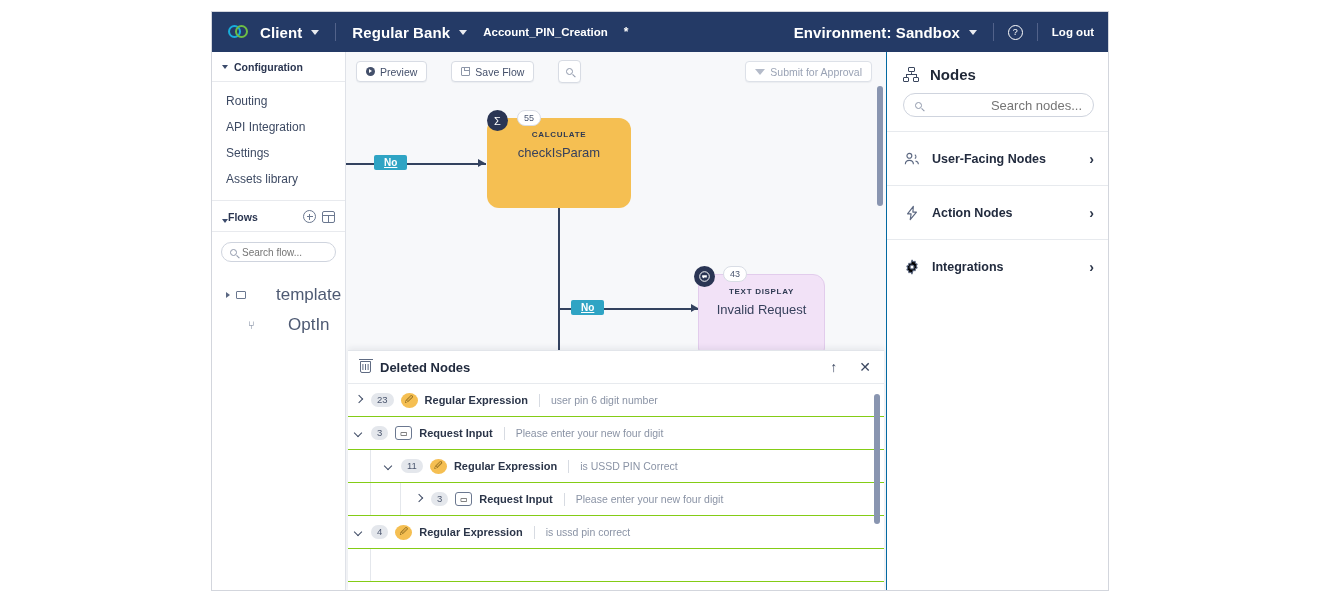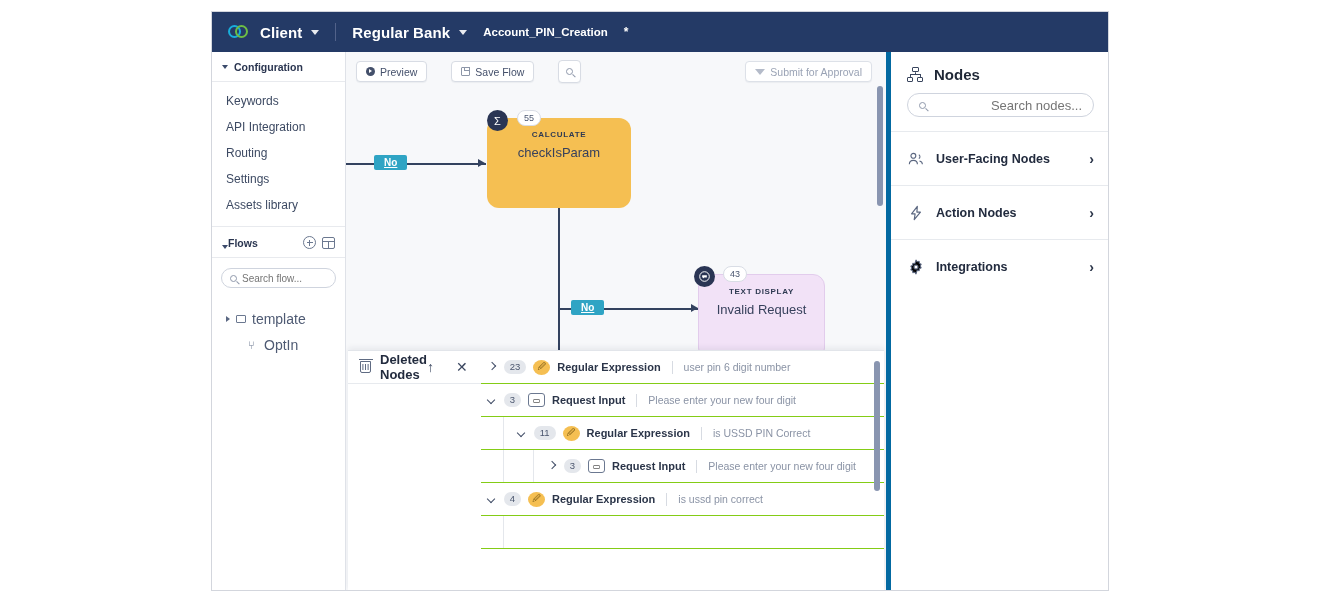--- a/index.html
+++ b/index.html
@@ -120,21 +120,21 @@
   }
   .mag:after {
     content: ""; position: absolute; right: -3px; bottom: -2.5px;
     width: 3.5px; height: 1.1px; background: #9099ab; transform: rotate(45deg);
   }
   .tree { padding: 12px 0 0 0; font-size: 11.5px; color: #4b5costom; }
   .tree-row {
     display: flex; align-items: center; gap: 6px;
     padding: 5px 8px; color: #4d5costom; cursor: pointer;
   }
-  .tree-row span.lbl { color: #4e5a73; font-size: 14px; }
+  .tree-row span.lbl { color: #4e5a73; font-size: 17px; margin-left: 24px; }
   .chev-r {
     width: 0; height: 0; border-top: 3.5px solid transparent;
     border-bottom: 3.5px solid transparent; border-left: 4.5px solid #5a6782;
     flex: 0 0 auto;
   }
   .folder-ic {
     width: 10px; height: 8px; border: 1.2px solid #6b7890; border-radius: 1px;
     flex: 0 0 10px;
   }
   .flow-ic { width: 10px; flex: 0 0 10px; color: #6b7890; font-size: 11px; line-height: 10px;}
@@ -206,21 +206,21 @@
     position: absolute; background: #2FA4C4; color: #fff;
     font-size: 10px; font-weight: bold; border-radius: 2px;
     padding: 2px 10px; z-index: 5; text-decoration: underline;
   }
 
   
   .deleted-panel {
     position: absolute; left: 0; right: 0; bottom: 0; top: 298px;
     background: #ffffff; border-top: 1px solid #e2e5ea;
     box-shadow: 0 -2px 6px rgba(30,40,70,.08);
-    display: flex; flex-direction: row; z-index: 40;
+    display: flex; flex-direction: column; z-index: 40;
     margin: 0 2px 0 2px;
   }
   .dp-head {
     height: 33px; flex: 0 0 33px; display: flex; align-items: center;
     padding: 0 13px 0 12px; border-bottom: 1px solid #e7eaee;
   }
   .trash {
     width: 11px; height: 12px; border: 1.3px solid #5f6b82;
     border-radius: 0 0 2px 2px; position: relative; margin-right: 9px; flex:0 0 11px;
   }
@@ -279,21 +279,21 @@
     font-size: 8px; color: #4d5costom;
   }
   .dname { font-size: 11px; font-weight: bold; color: #2c3masked; color:#2b3purple;}
   .dname { color: #2b3549; }
   .dsep { width: 1px; height: 13px; background: #d7dbe2; margin: 0 4px; }
   .ddesc { font-size: 10.5px; color: #8a93a5; }
 
   
   .rightpanel {
     width: 222px; flex: 0 0 222px; background: #ffffff;
-    border-left: 5px solid #0369a1; display: flex; flex-direction: column;
+    border-left: 1px solid #0369a1; display: flex; flex-direction: column;
   }
   .rp-head { display: flex; align-items: center; gap: 10px; padding: 14px 14px 10px 16px; }
   .rp-title { font-size: 15px; font-weight: bold; color: #1f2736; }
   .nodes-ic { width: 17px; height: 16px; position: relative; flex: 0 0 17px; }
   .nodes-ic i { position: absolute; border: 1.4px solid #3a465e; border-radius: 1px; display:block;}
   .nodes-ic i.t { left: 5px; top: 0; width: 7px; height: 5px; }
   .nodes-ic i.bl { left: 0; top: 10px; width: 6px; height: 5px; }
   .nodes-ic i.br { left: 10px; top: 10px; width: 6px; height: 5px; }
   .nodes-ic i.line { left: 8px; top: 5px; width: 0; height: 3px; border-width: 0 0 0 1.4px;}
   .nodes-ic i.hline { left: 3px; top: 7.5px; width: 11px; height: 0; border-width: 1.4px 0 0 0;}
@@ -334,33 +334,42 @@
         <span class="caret"></span>
       </div>
       <div class="tb-sep"></div>
       <div class="tb-item">
         <span>Regular Bank</span>
         <span class="caret"></span>
       </div>
       <div class="tb-flowname">Account_PIN_Creation</div>
       <div class="tb-dirty">*</div>
     </div>
+    <div class="tb-right">
+      <div class="tb-item">
+        <span>Environment: Sandbox</span>
+        <span class="caret"></span>
+      </div>
+      <div class="tb-sep"></div>
+      <div class="help-circle">?</div>
+      <div class="tb-sep"></div>
+      <div class="tb-logout">Log out</div>
+    </div>
   </div>
 
   <div class="body-row">
 
     <div class="sidebar">
       <div class="sb-sectionhead">
         <span class="chev-d"></span>
         <span>Configuration</span>
       </div>
       <div class="sb-links">
-        <div class="sb-link">Keywords</div>
+        <div class="sb-link">Routing</div>
         <div class="sb-link">API Integration</div>
-        <div class="sb-link">Routing</div>
         <div class="sb-link">Settings</div>
         <div class="sb-link">Assets library</div>
       </div>
 
       <div class="sb-flowhead">
         <span class="chev-d"></span>
         <span>Flows</span>
         <span class="spacer"></span>
         <span class="ic-plus"></span>
         <span class="ic-panel"></span>

